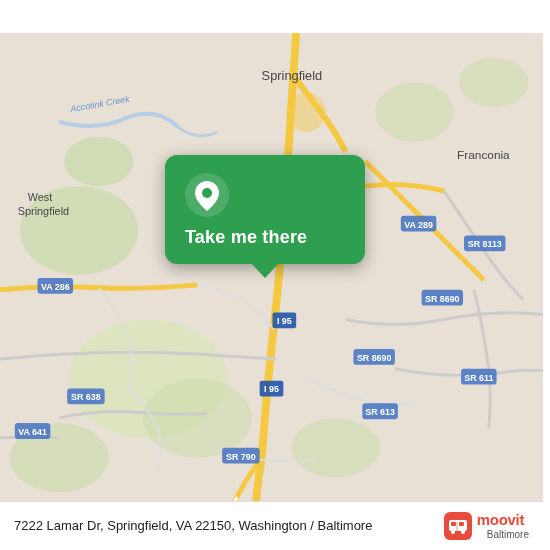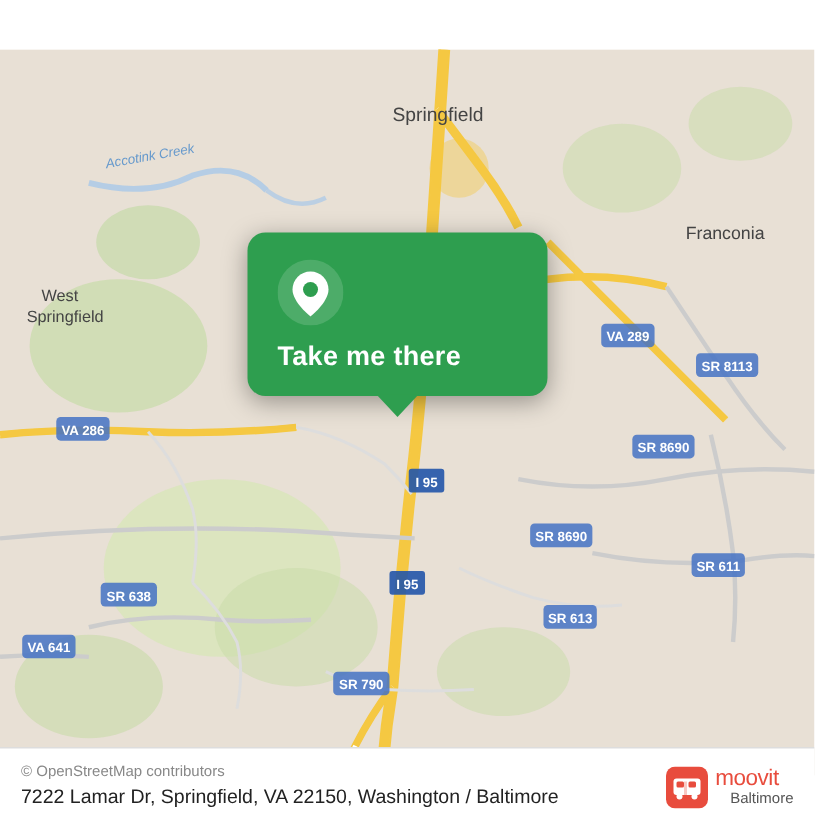--- a/index.html
+++ b/index.html
@@ -118,21 +118,21 @@
     }
 
     #moovit-text {
       display: flex;
       flex-direction: column;
       line-height: 1.1;
     }
 
     #moovit-name {
       font-size: 15px;
-      font-weight: 400;
+      font-weight: 700;
       color: #e84c3d;
       letter-spacing: -0.3px;
     }
 
     #moovit-sub {
       font-size: 10px;
       color: #555;
       font-weight: 500;
       padding-left: 10px;
     }
@@ -248,21 +248,20 @@
       <circle cx="22" cy="22" r="22" fill="rgba(255,255,255,0.15)"></circle>
       <path d="M22 8 C15.4 8 10 13.4 10 20 C10 28.5 22 38 22 38 C22 38 34 28.5 34 20 C34 13.4 28.6 8 22 8Z" fill="white"></path>
       <circle cx="22" cy="20" r="5" fill="#2e9e4f"></circle>
     </svg>
 
     <button id="take-me-there-btn">Take me there</button>
   </div>
 
   <div id="bottom-bar">
     <div id="address-section">
-      <div id="copyright-line">© OpenStreetMap contributors</div>
       <div id="address-text">7222 Lamar Dr, Springfield, VA 22150, Washington /
 Baltimore</div>
     </div>
     <div id="moovit-logo">
 
       <svg id="moovit-icon" viewBox="0 0 28 28" xmlns="http://www.w3.org/2000/svg">
         <rect width="28" height="28" rx="6" fill="#e84c3d"></rect>
         <rect x="5" y="8" width="18" height="11" rx="2" fill="white"></rect>
         <rect x="7" y="10" width="5" height="4" rx="1" fill="#e84c3d"></rect>
         <rect x="15" y="10" width="5" height="4" rx="1" fill="#e84c3d"></rect>

